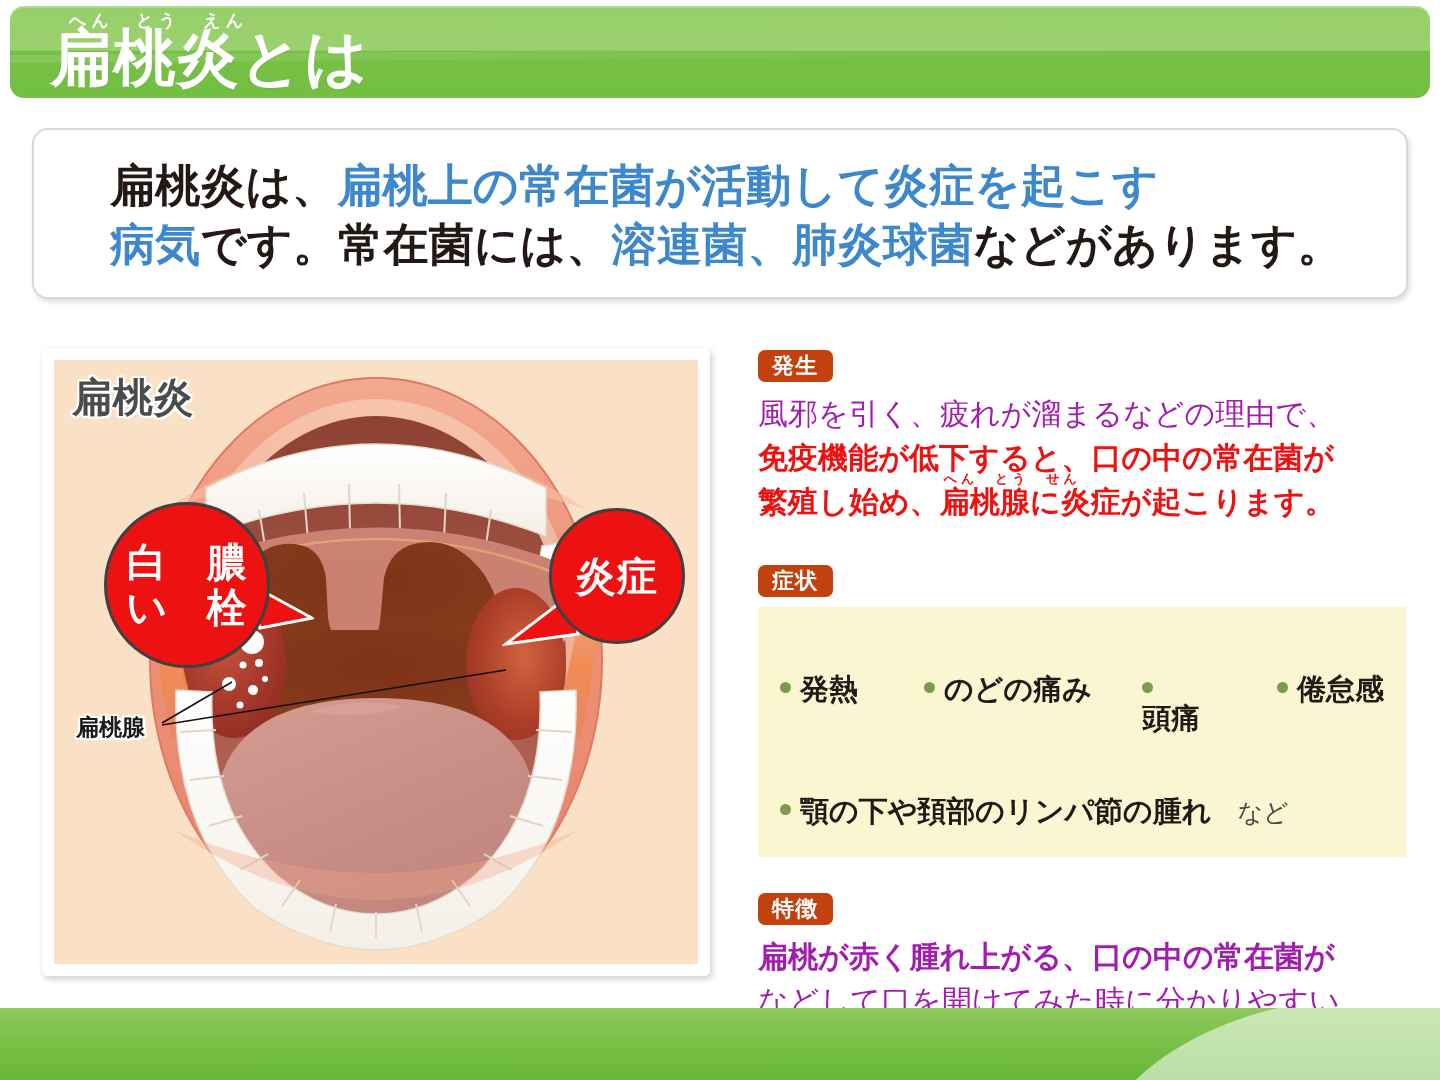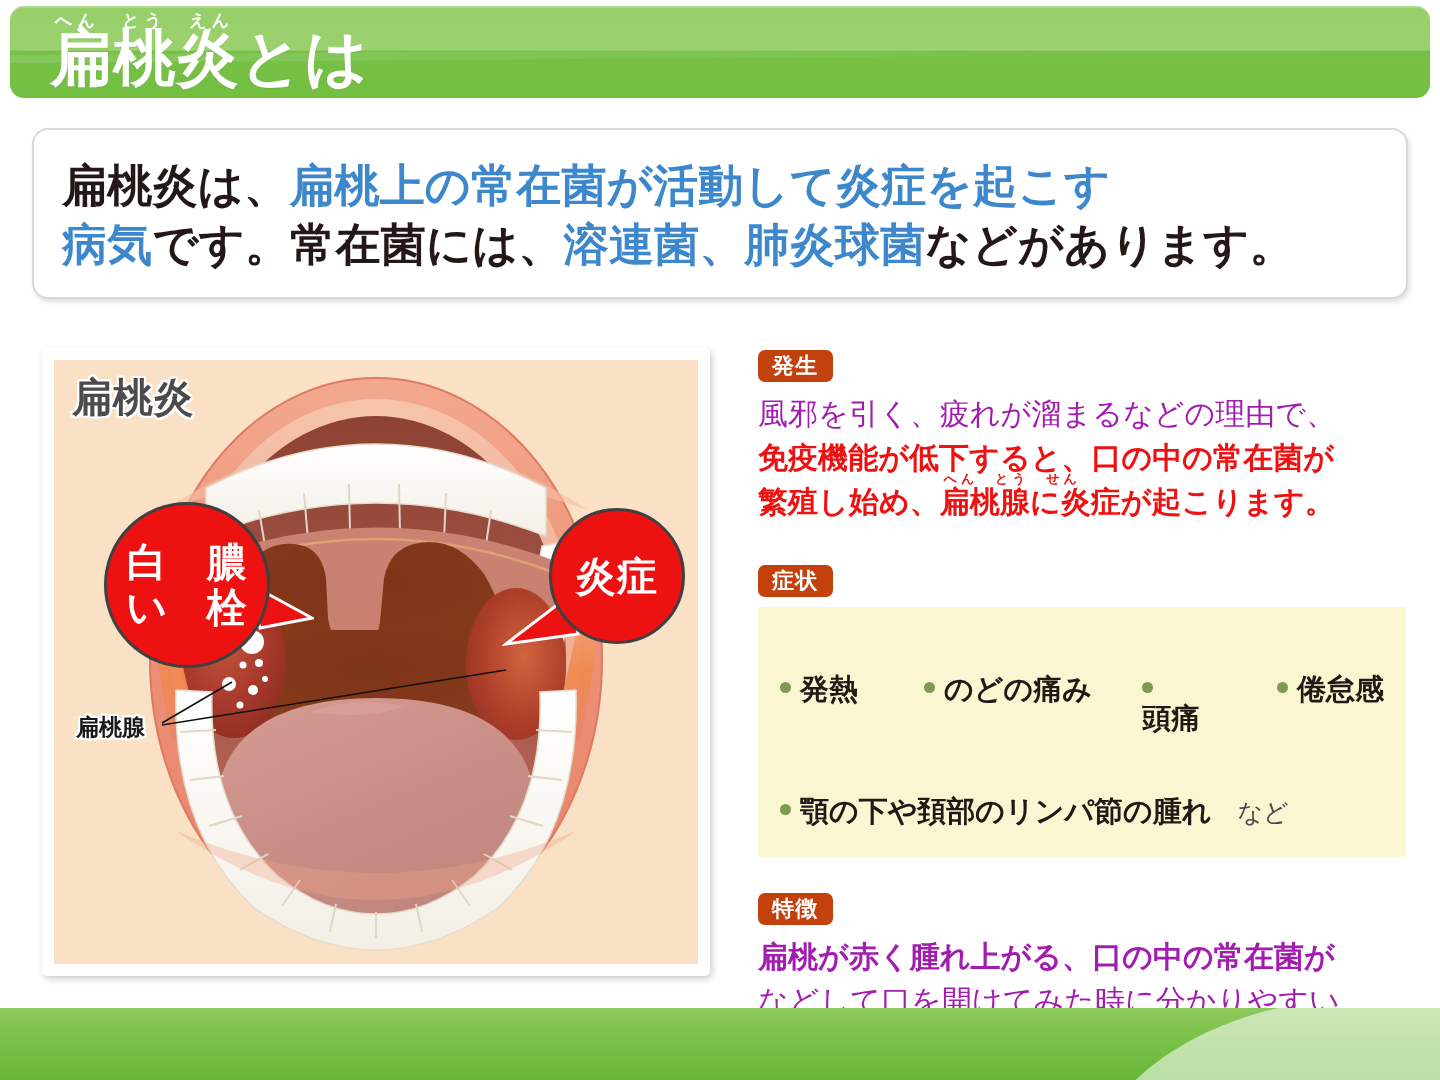--- a/index.html
+++ b/index.html
@@ -38,21 +38,21 @@
   .header-title-wrap {
     position: absolute;
     left: 40px; top: 6px;
     color: #ffffff;
     line-height: 1;
   }
   .ruby-row {
     font-size: 17px;
     font-weight: 700;
     letter-spacing: 0.30em;
-    margin-left: 5px;
+    margin-left: 19px;
     margin-bottom: -2px;
     color: #ffffff;
     white-space: nowrap;
   }
   .header-title {
     font-size: 62px;
     font-weight: 700;
     letter-spacing: 0.02em;
     color: #ffffff;
     white-space: nowrap;
@@ -71,20 +71,21 @@
     border-radius: 16px;
     box-shadow: 2px 3px 5px rgba(0,0,0,0.13);
   }
   .statement-line {
     font-size: 45px;
     font-weight: 700;
     line-height: 1.32;
     color: #231815;
     letter-spacing: 0.005em;
     white-space: nowrap;
+    margin-left: 48px;
   }
   .hl-blue { color: #3d87cc; }
 
   
   .illus-card {
     position: absolute;
     left: 42px; top: 348px;
     width: 668px; height: 628px;
     background: #ffffff;
     border-radius: 5px;

